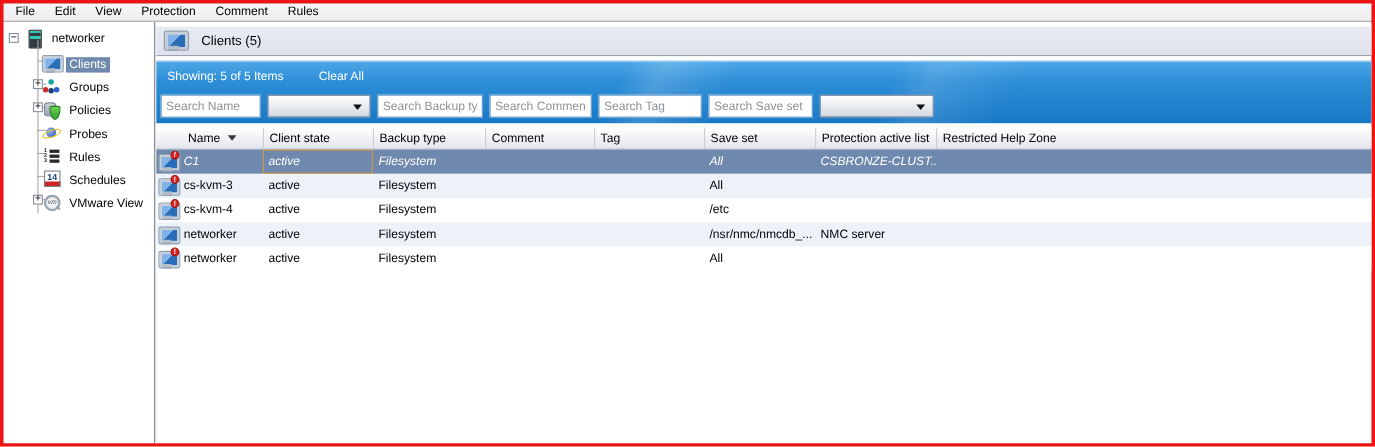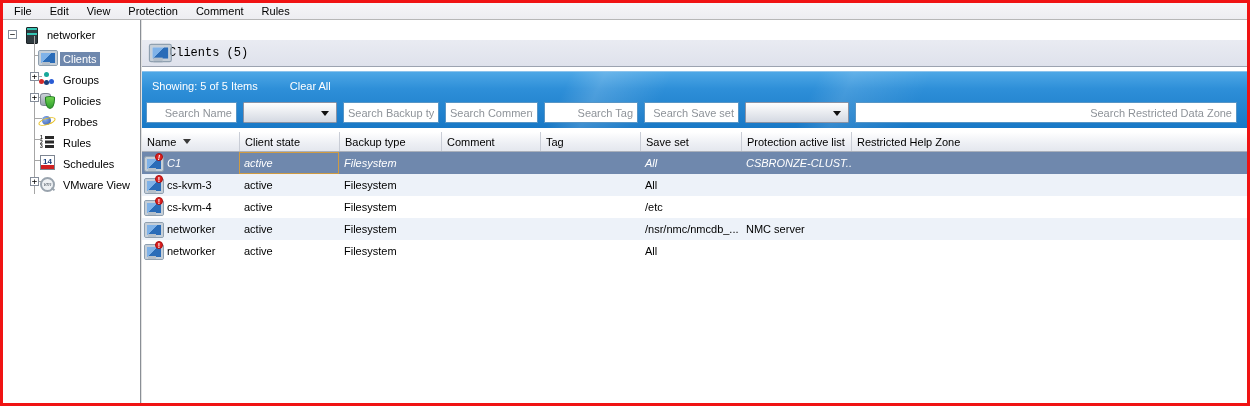--- a/index.html
+++ b/index.html
@@ -102,65 +102,65 @@
     content:"vm"; position:absolute; left:1px; top:1px; width:11px; height:11px; border-radius:50%;
     background:#eef1f4; border:2px solid #9aa4ae; font-size:6px; color:#4a5560;
     text-align:center; line-height:10px; font-style:italic;
   }
   .ic-vmware::after {
     content:""; position:absolute; left:12px; top:12px; width:4px; border-top:2px solid #9aa4ae;
     transform:rotate(45deg);
   }
   
   .title-band {
-    margin-top:19px; height:28px; display:flex; align-items:center; gap:3px; padding-left:8px;
+    margin-top:3px; height:28px; display:flex; align-items:center; gap:17px; padding-left:8px;
     background:linear-gradient(#e9ebf2,#dfe2ec);
-    border-top:1px solid #fff; border-bottom:1px solid #9ca3b0;font-family:Liberation Mono, monospace;
+    border-top:1px solid #fff; border-bottom:1px solid #9ca3b0;
   }
   .title-band .ic-monitor { transform:scale(1.15); transform-origin:left center; }
   .page-title { font-size:12px; color:#000; }
   
   .bluebar {
     margin-top:4px; height:57px;
     background:
       linear-gradient(115deg, rgba(255,255,255,0) 38%, rgba(255,255,255,.16) 41%, rgba(255,255,255,0) 47%),
       linear-gradient(115deg, rgba(255,255,255,0) 60%, rgba(255,255,255,.12) 63%, rgba(255,255,255,0) 70%),
       linear-gradient(180deg,#4da7e6 0,#2e8fd8 30%,#1878c6 100%);
     border-top:1px solid #8cc3ec; padding:8px 0 0 10px;
   }
   .filter-links { display:flex; gap:32px; height:22px; align-items:flex-start; }
   .filter-link { color:#fff; font-size:11px; cursor:pointer; white-space:nowrap; }
   
   .grid { display:grid; grid-template-columns:97px 100px 102px 99px 100px 101px 110px 1fr; }
   .search-row { padding-right:4px; margin-left:-6px; }
   .search-cell { padding-right:6px; }
   .search-input {
     width:100%; height:21px; border:1px solid #5795c6; background:#fff;
-    font-family:"Liberation Sans",sans-serif; font-size:11px; padding:0 4px; color:#222;text-align:right;
+    font-family:"Liberation Sans",sans-serif; font-size:11px; padding:0 4px; color:#222;
   }
   .search-input::placeholder { color:#8e9399; opacity:1; }
   .combo {
     width:100%; height:21px; border:1px solid #8a93a5; border-radius:1px;
     background:linear-gradient(#fefefe,#d4d9e2); position:relative; cursor:default;
   }
   .combo::after {
     content:""; position:absolute; right:7px; top:8px;
     border-left:4px solid transparent; border-right:4px solid transparent; border-top:5px solid #111;
   }
   
   .thead {
     margin-top:3px; height:21px;
     background:linear-gradient(#ffffff,#edeff4 60%,#e4e7ee);
     border-top:1px solid #fff; border-bottom:1px solid #aab0bb;
   }
   .th {
     font-size:11px; color:#000; display:flex; align-items:center; gap:7px;
     padding-left:5px; border-left:1px solid #c9cdd6; cursor:default; overflow:hidden; white-space:nowrap;
   }
-  .th:first-child { border-left:none; }
+  .th:first-child { border-left:none;justify-content:center; }
   .sort-arrow {
     width:0; height:0; border-left:4px solid transparent; border-right:4px solid transparent;
     border-top:5px solid #3a3a3a; flex:none;
   }
   .row { height:22px; font-size:11px; color:#000; background:#fff; cursor:default; }
   .row.stripe { background:#edf2f9; }
   .row.selected { background:#6f88ad; color:#fff;font-style:italic; }
   .cell { display:flex; align-items:center; padding-left:5px; overflow:hidden; white-space:nowrap; }
   .row.selected .cell-state { border:1px solid var(--focus,#cf9b42); padding-left:4px; }
   .cell-name { padding-left:3px; gap:6px; }
@@ -242,21 +242,20 @@
           <div class="search-cell">
               <div class="combo"></div>
             </div>
           <div class="search-cell"><input class="search-input" placeholder="Search Backup type" style=""></div>
           <div class="search-cell"><input class="search-input" placeholder="Search Comment" style=""></div>
           <div class="search-cell"><input class="search-input" placeholder="Search Tag" style=""></div>
           <div class="search-cell"><input class="search-input" placeholder="Search Save set" style=""></div>
           <div class="search-cell">
               <div class="combo"></div>
             </div>
-          <div class="search-cell"><input class="search-input" placeholder="Search Restricted Data Zone" style=""></div>
         </div>
       </div>
 
       <div class="grid thead" id="thead">
           <div class="th">
             <span>Name</span>
             <span class="sort-arrow"></span>
           </div>
           <div class="th">
             <span>Client state</span>

